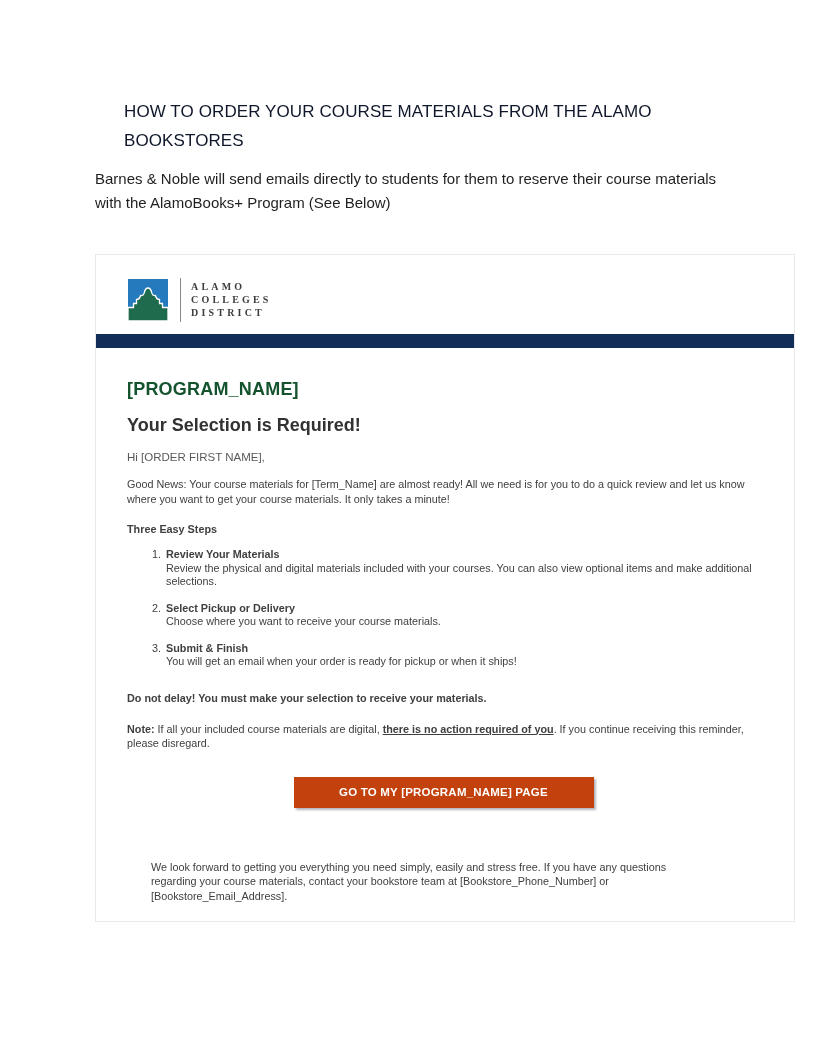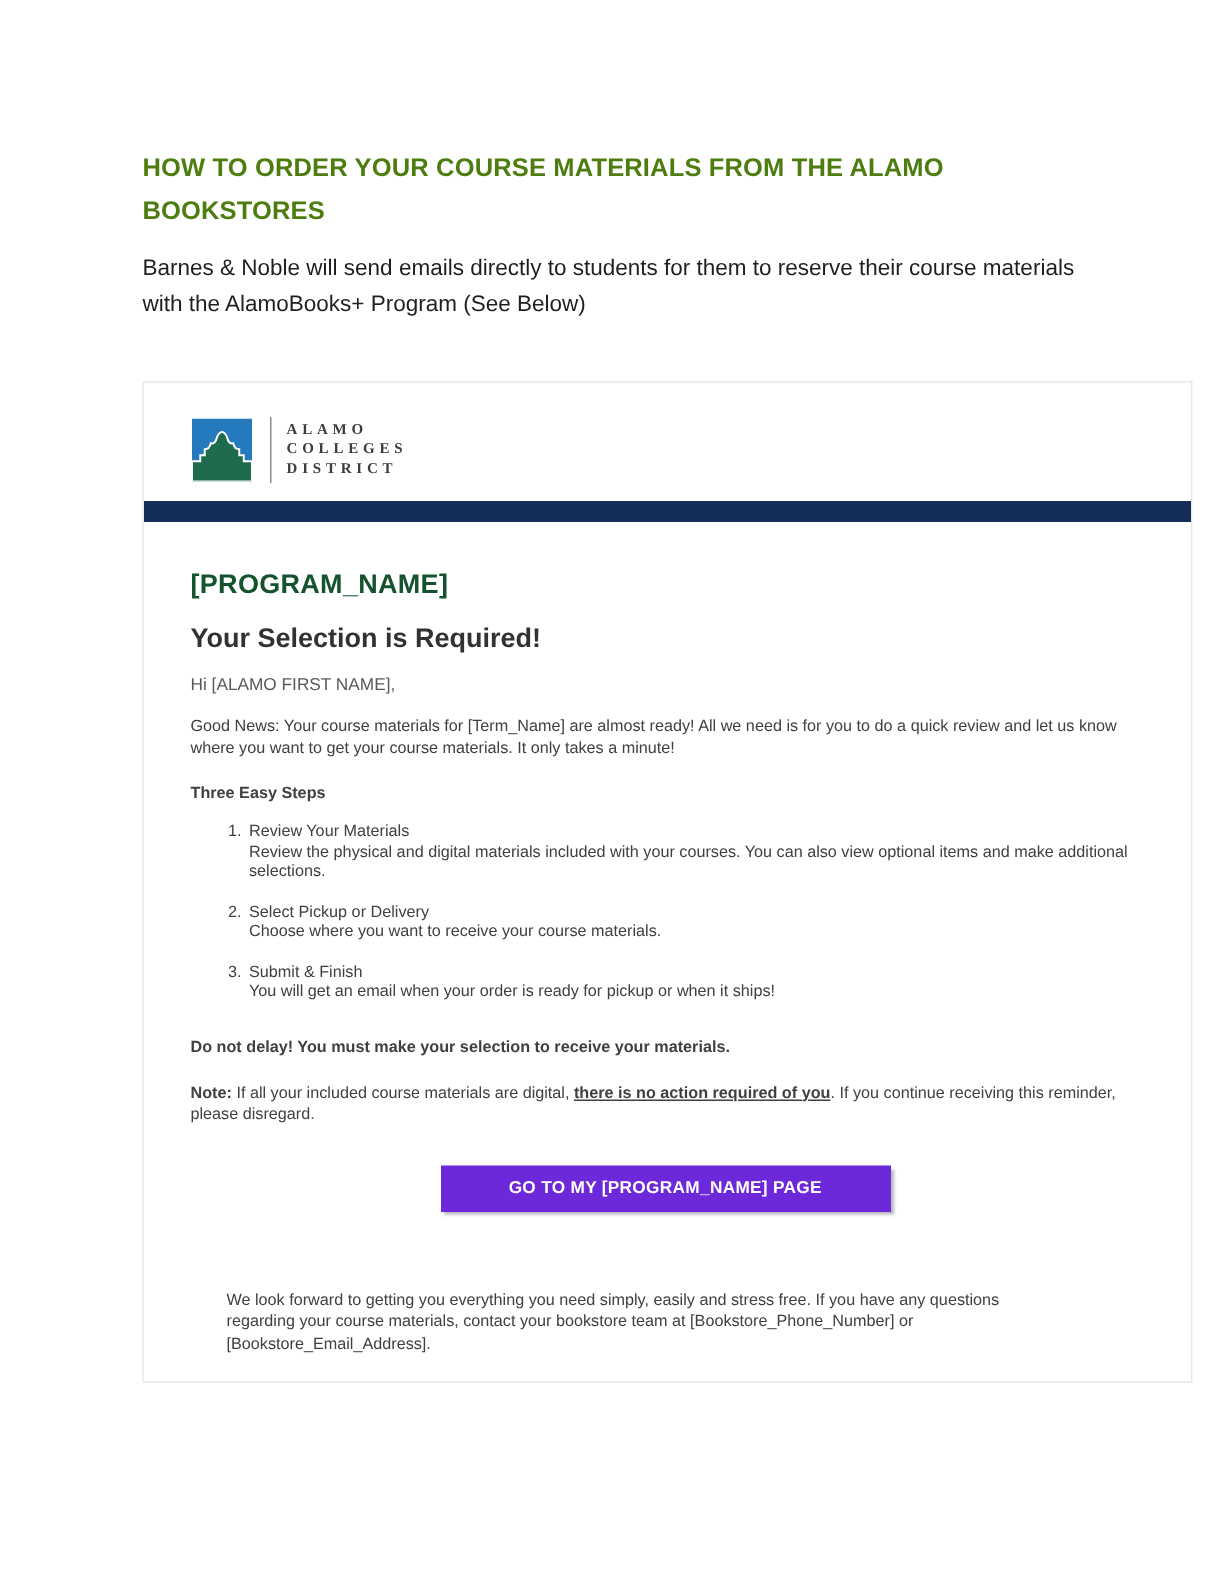--- a/index.html
+++ b/index.html
@@ -10,25 +10,26 @@
     position: relative;
     font-family: "Liberation Sans", sans-serif;
     overflow: hidden;
   }
 
   
   .doc-content { padding: 97px 95px 0 95px; }
 
   .doc-heading {
     font-size: 17px;
-    font-weight: bold;
-    color: #4d7c0f;
+    font-weight: normal;
+    color: #0f172a;
     line-height: 29px;
     max-width: 590px;
     letter-spacing: 0.1px;
+    margin-left: 29px;
   }
 
   .doc-intro {
     margin-top: 12px;
     font-size: 15px;
     color: #1f1f1f;
     line-height: 24px;
     max-width: 625px;
   }
 
@@ -101,42 +102,42 @@
   }
   .steps-list { margin-top: 13px; padding-left: 25px; }
   .step-item {
     display: flex;
     margin-bottom: 13px;
     font-size: 10.8px;
     line-height: 13.5px;
     color: #404040;
   }
   .step-number { width: 14px; flex: none; }
-  .step-text .step-title { font-weight: normal; }
+  .step-text .step-title { font-weight: bold; }
   .urgency {
     margin-top: 23px;
     font-size: 10.8px;
     font-weight: bold;
     color: #404040;
   }
   .note-para {
     margin-top: 18px;
     font-size: 10.8px;
     line-height: 14.5px;
     color: #404040;
   }
   .note-label { font-weight: bold; }
   .note-underline { font-weight: bold; text-decoration: underline; }
 
   .button-row { margin-top: 26px; text-align: center; }
   .cta-button {
     display: inline-block;
     width: 300px;
     padding: 9px 0 10px 0;
-    background: #6d28d9;
+    background: #c2410c;
     color: #ffffff;
     font-family: "Liberation Sans", sans-serif;
     font-size: 11.5px;
     font-weight: bold;
     letter-spacing: 0.2px;
     text-align: center;
     border: none;
     box-shadow: 2px 2px 2px rgba(40,40,70,0.35);
     cursor: pointer;
   }
@@ -182,21 +183,21 @@
     </div>
 
     <div class="navy-bar"></div>
 
     <div class="email-body">
 
       <div class="program-heading">[PROGRAM_NAME]</div>
 
       <div class="selection-heading">Your Selection is Required!</div>
 
-      <div class="greeting">Hi [ALAMO FIRST NAME],</div>
+      <div class="greeting">Hi [ORDER FIRST NAME],</div>
 
       <div class="para">Good News: Your course materials for [Term_Name] are almost ready! All we need is for you to do a quick review and let us know where you want to get your course materials. It only takes a minute!</div>
 
       <div class="steps-title">Three Easy Steps</div>
 
       <div class="steps-list">
         <div class="step-item">
           <span class="step-number">1.</span>
           <span class="step-text">
             <span class="step-title">Review Your Materials</span><br>

